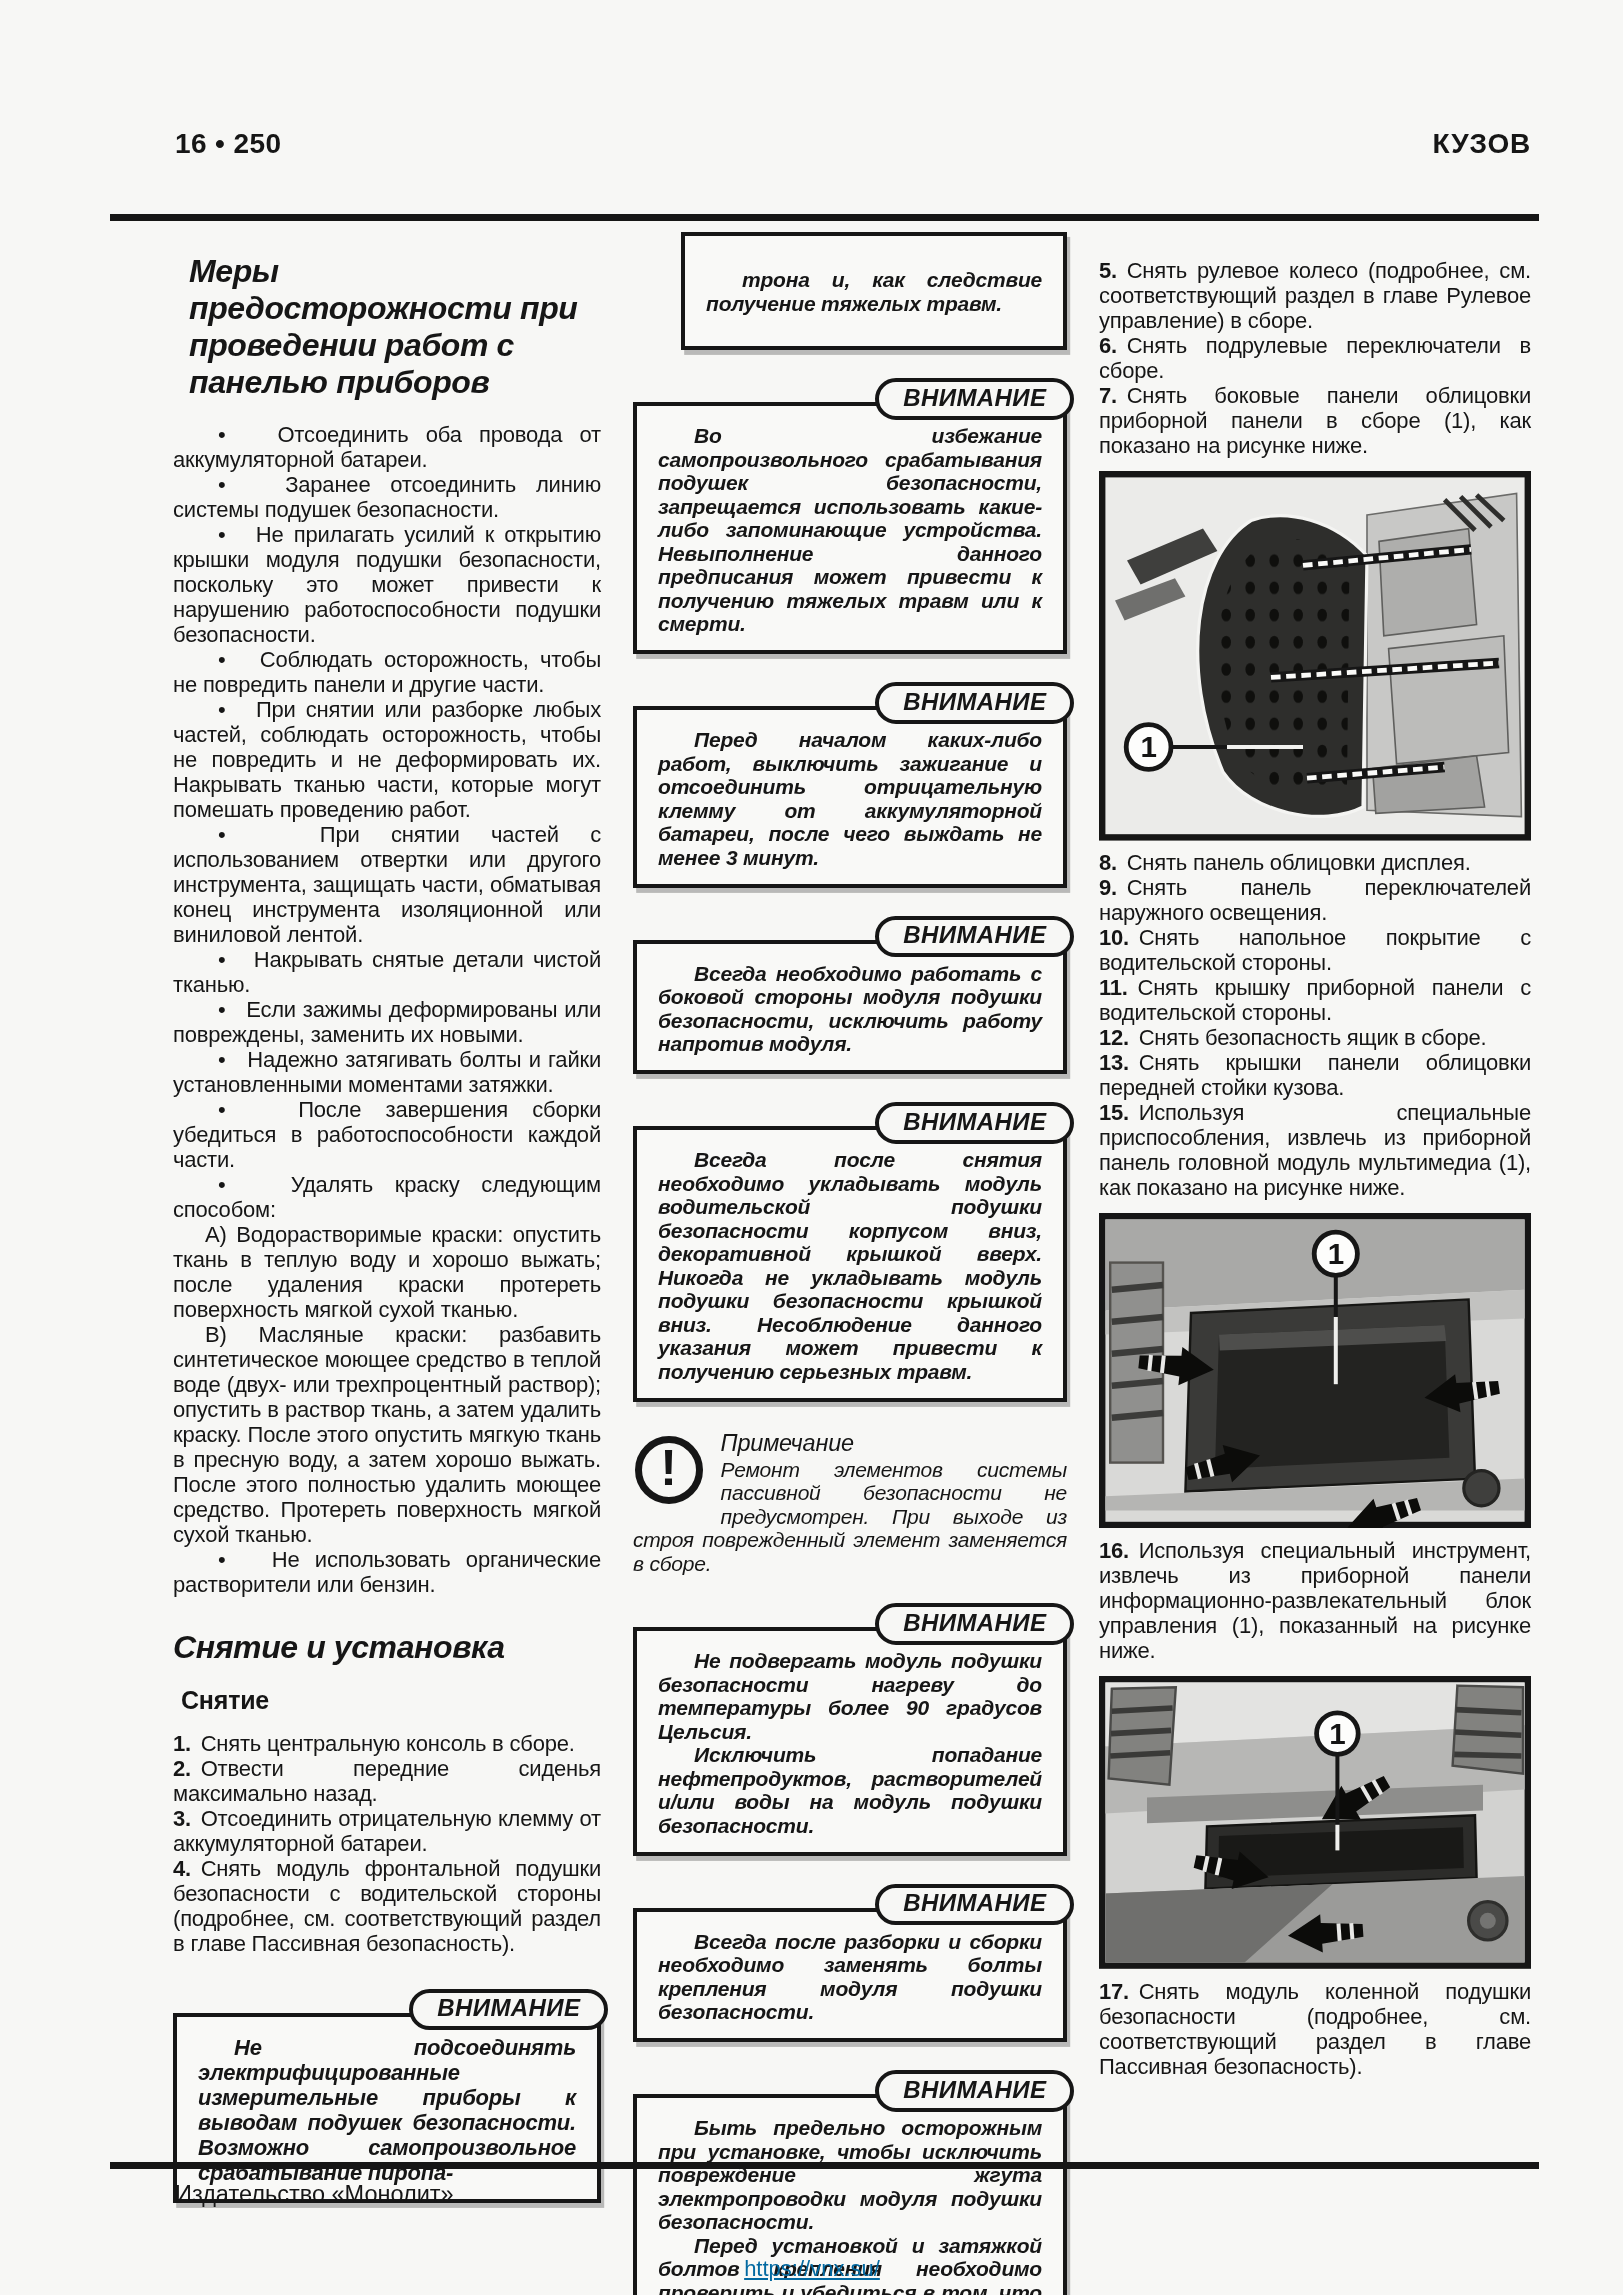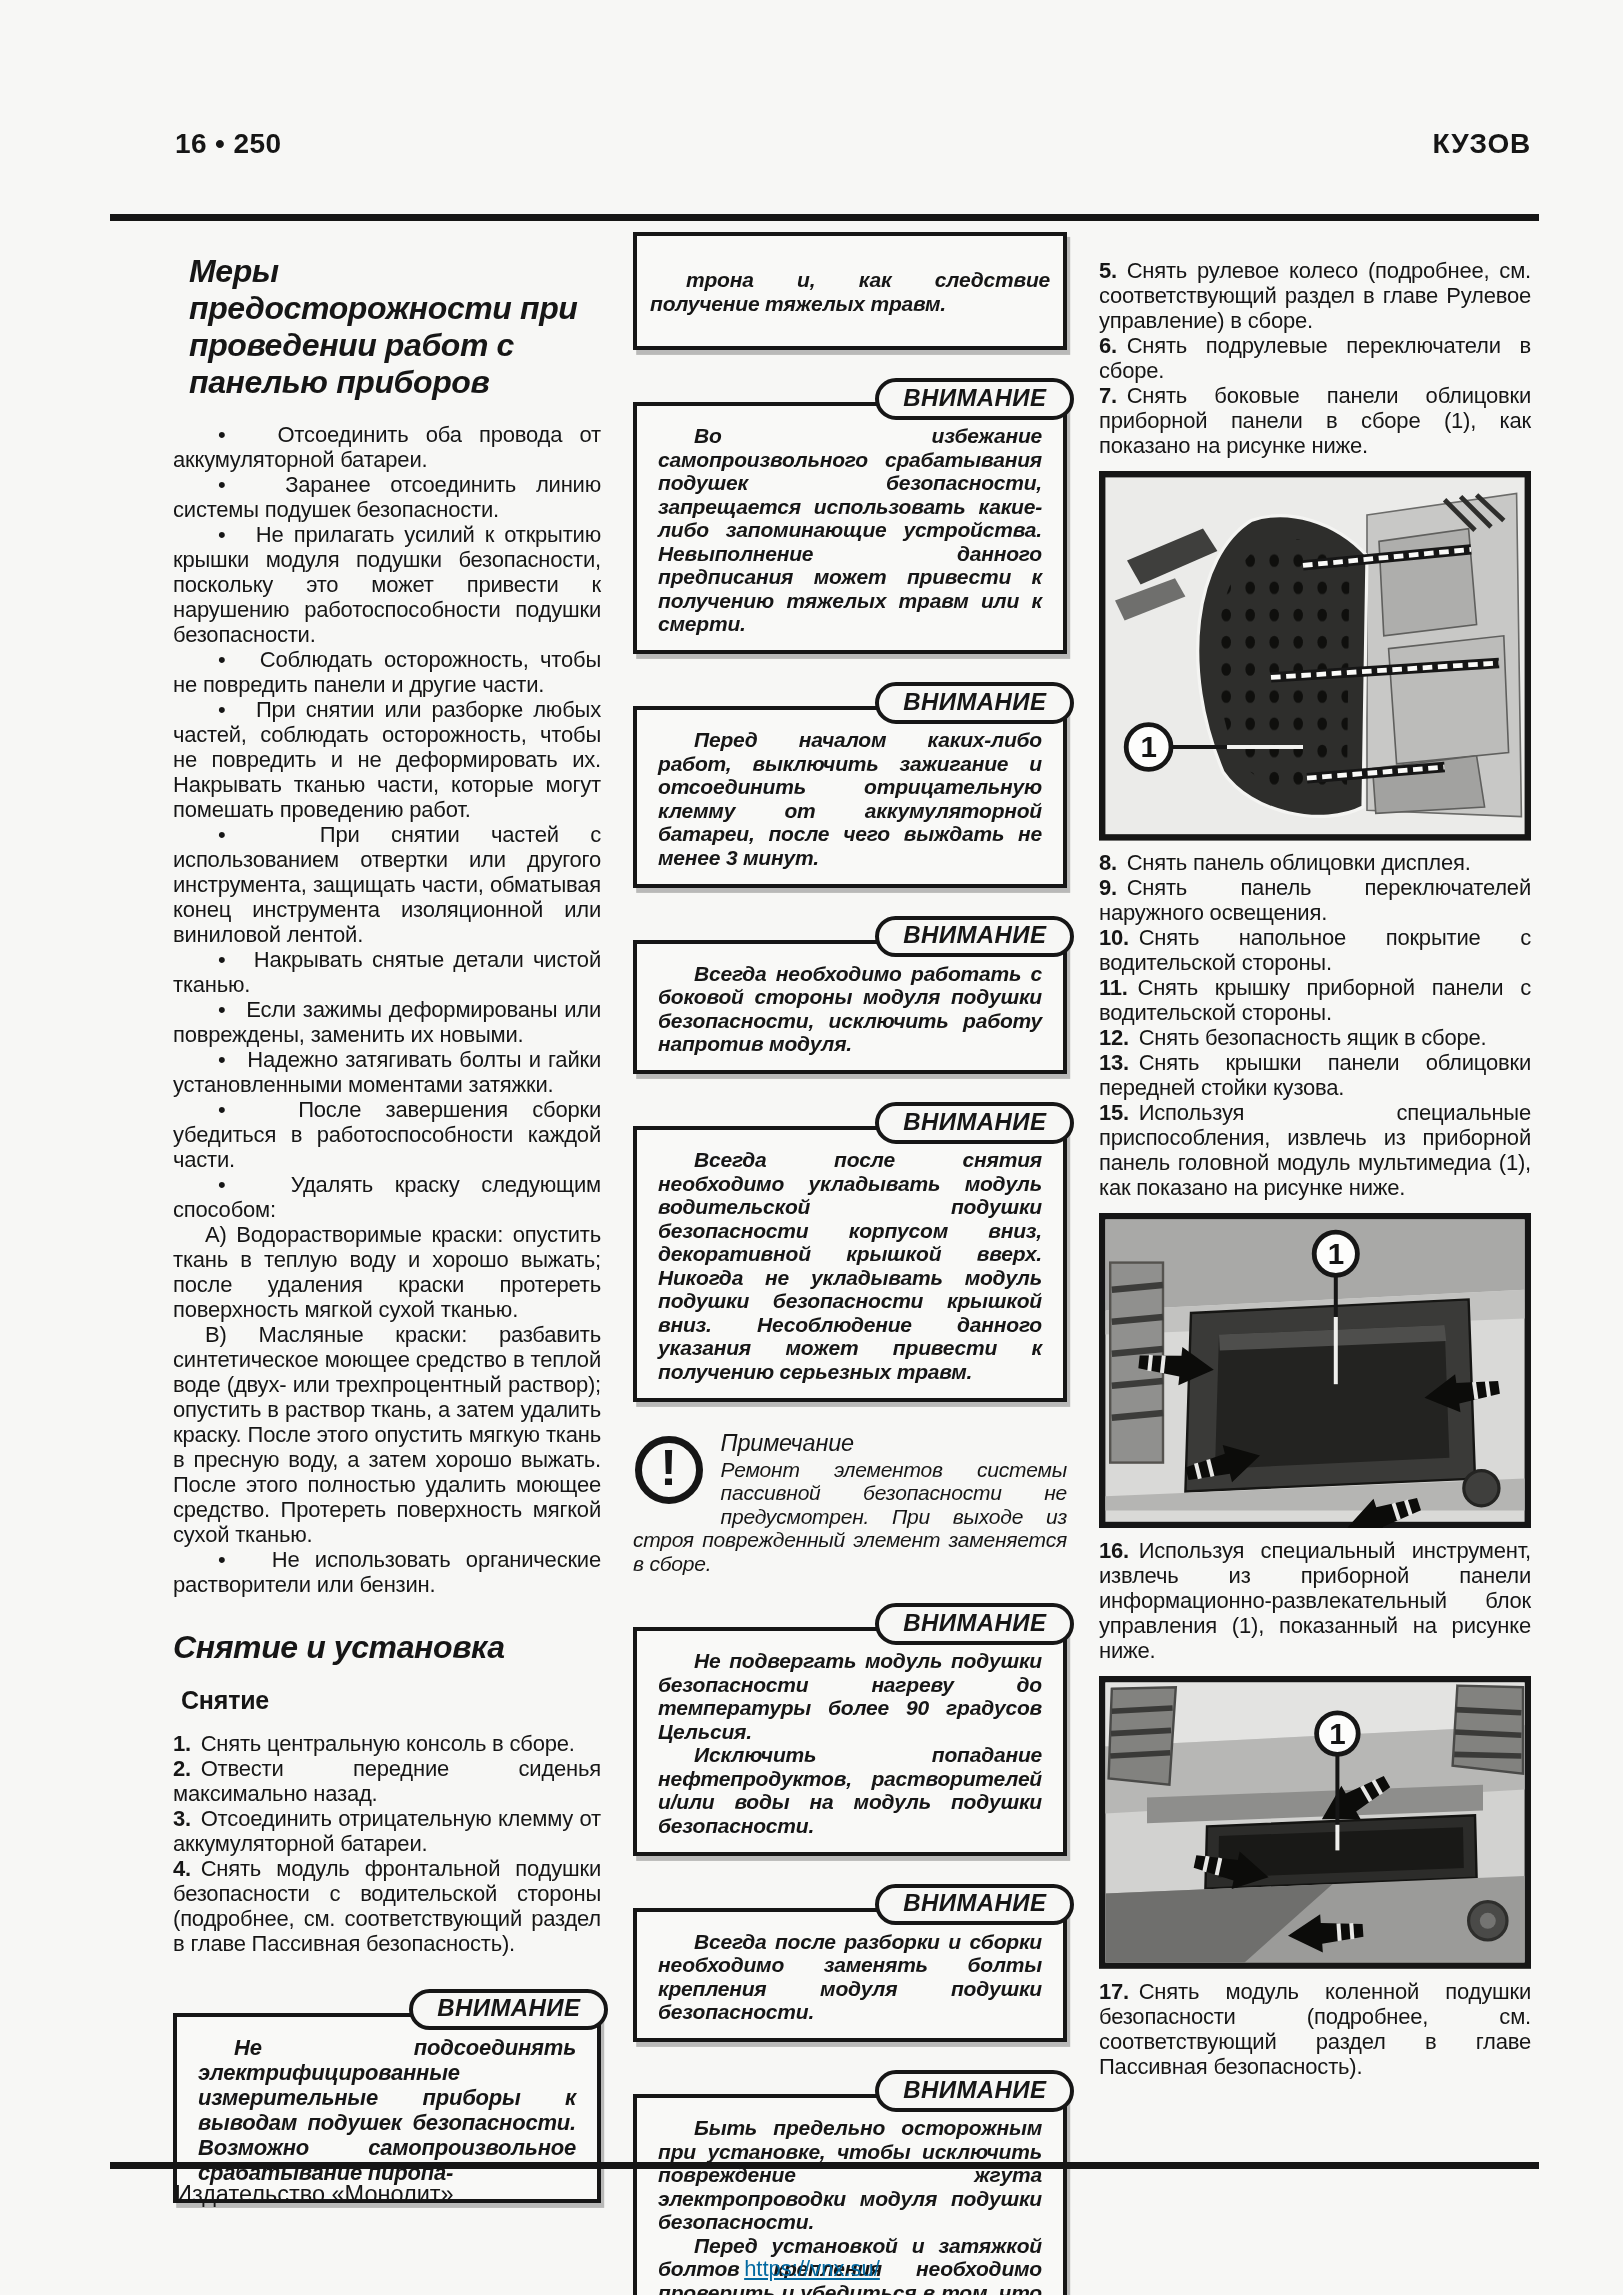--- a/index.html
+++ b/index.html
@@ -31,21 +31,21 @@
   .plain{text-indent:32px;}
   .step{text-indent:0;}
   .step .n{font-weight:bold;margin-right:9.7px;}
   
   .warnbox{
     position:relative;border:4px solid #161616;background:#f9f9f7;
     padding:18px 21px 14.6px;margin:52px 0 0;
     box-shadow:3.2px 4.9px 0 rgba(25,25,25,.28);
   }
   .warnbox p{font-weight:bold;font-style:italic;text-indent:36px;}
-  .warnbox.nolabel{margin-top:0;padding:32px 13px 31px;}
+  .warnbox.nolabel{margin-top:0;padding:32px 21px 31px;margin-left:48px;}
   .warnlabel{
     position:absolute;top:-28px;right:-11.4px;background:#f7f7f5;
     border:4px solid #161616;border-radius:21px;
     padding:1.6px 24px 4px;font-size:24px;line-height:28px;
     font-weight:bold;font-style:italic;letter-spacing:0.4px;
   }
   .col-left .warnbox{margin-top:57px;}
   
   .note{margin-top:29px;font-style:italic;}
   .noteicon{

